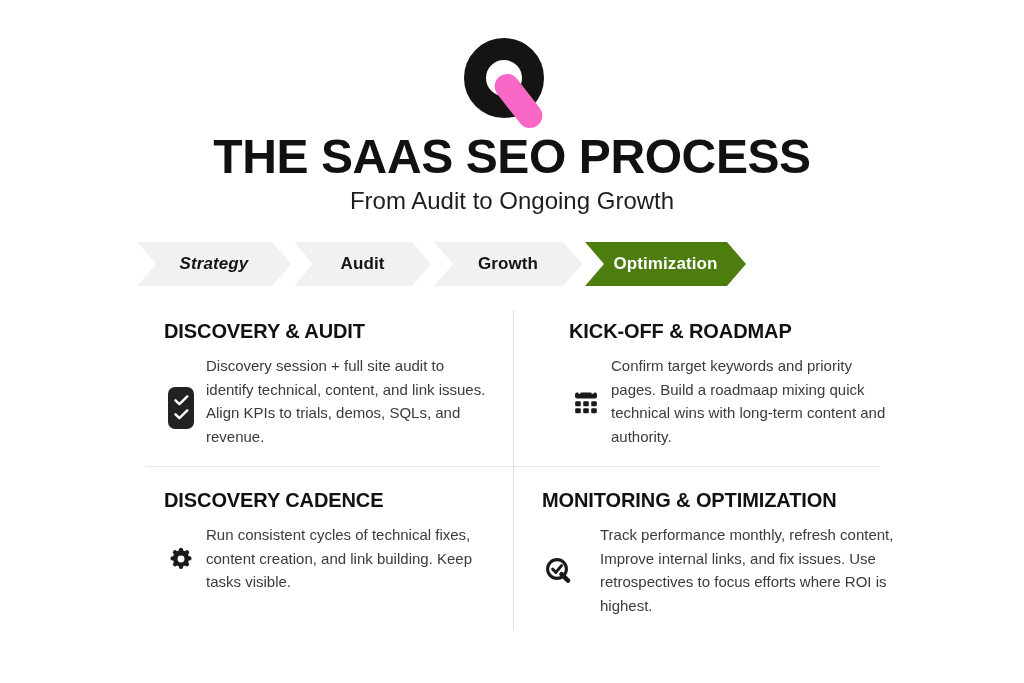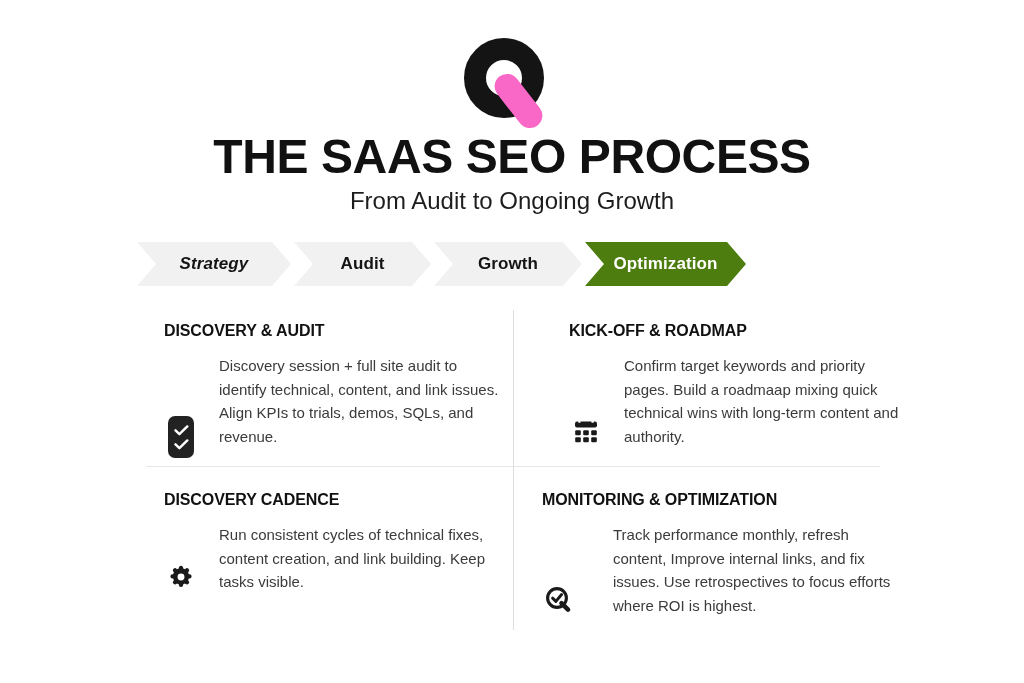--- a/index.html
+++ b/index.html
@@ -148,31 +148,30 @@
   .cell {
     position: absolute;
     width: 350px;
   }
   .cell-tl { left: 18px;  top: 8px; }
   .cell-tr { left: 396px; top: 8px; margin-left: 27px; }
   .cell-bl { left: 18px;  top: 177px; }
   .cell-br { left: 396px; top: 177px; width: 360px; }
 
   .cell-title {
-    font-size: 16px;
+    font-size: 20px;
     font-weight: 700;
     color: #111111;
     letter-spacing: -0.1px;
     line-height: 26px;
     margin: 0 0 10px 0;
   }
   .cell-body {
     display: flex;
-    align-items: flex-end;
-    gap: 13px;
+    align-items: center;
   }
   .cell-icon {
     flex: 0 0 34px;
     width: 34px;
     height: 34px;
     display: flex;
     align-items: flex-start;
     justify-content: center;
     margin-right: 8px;
     margin-top: 1px;

